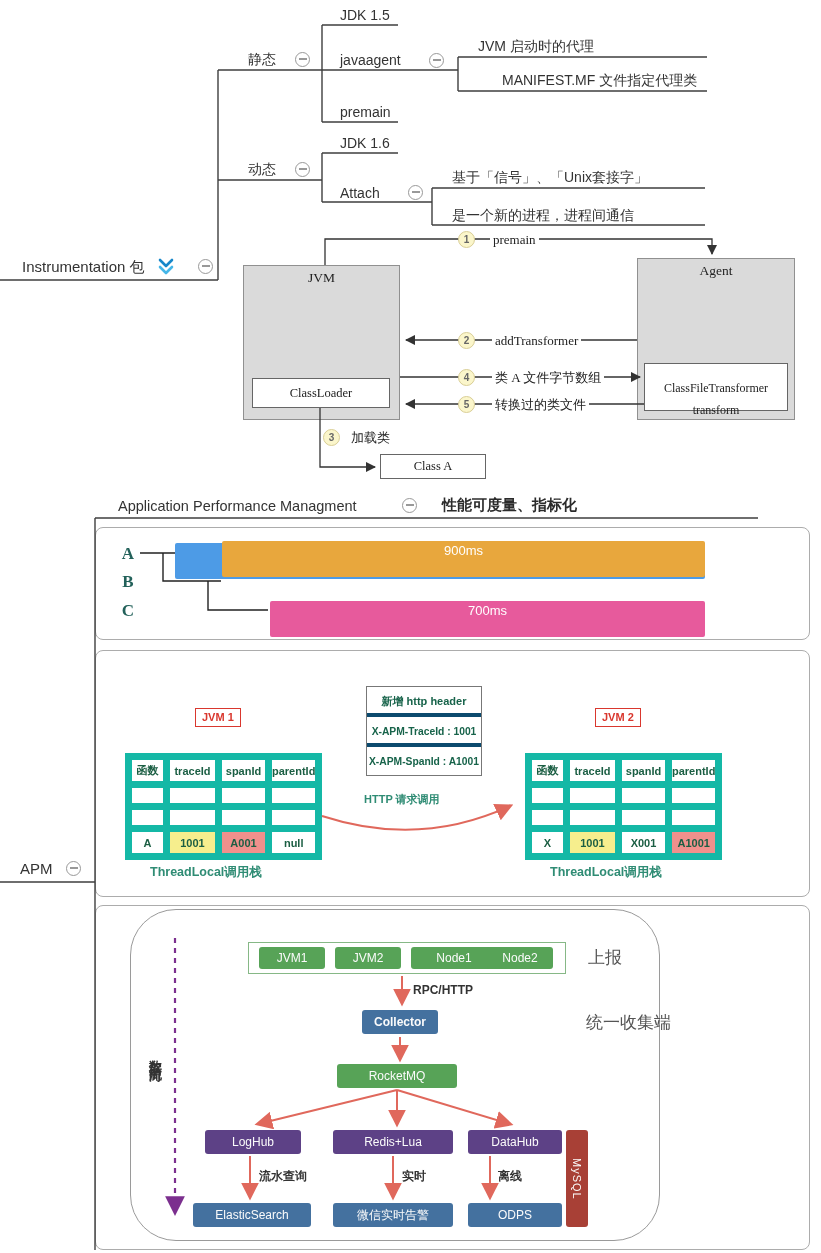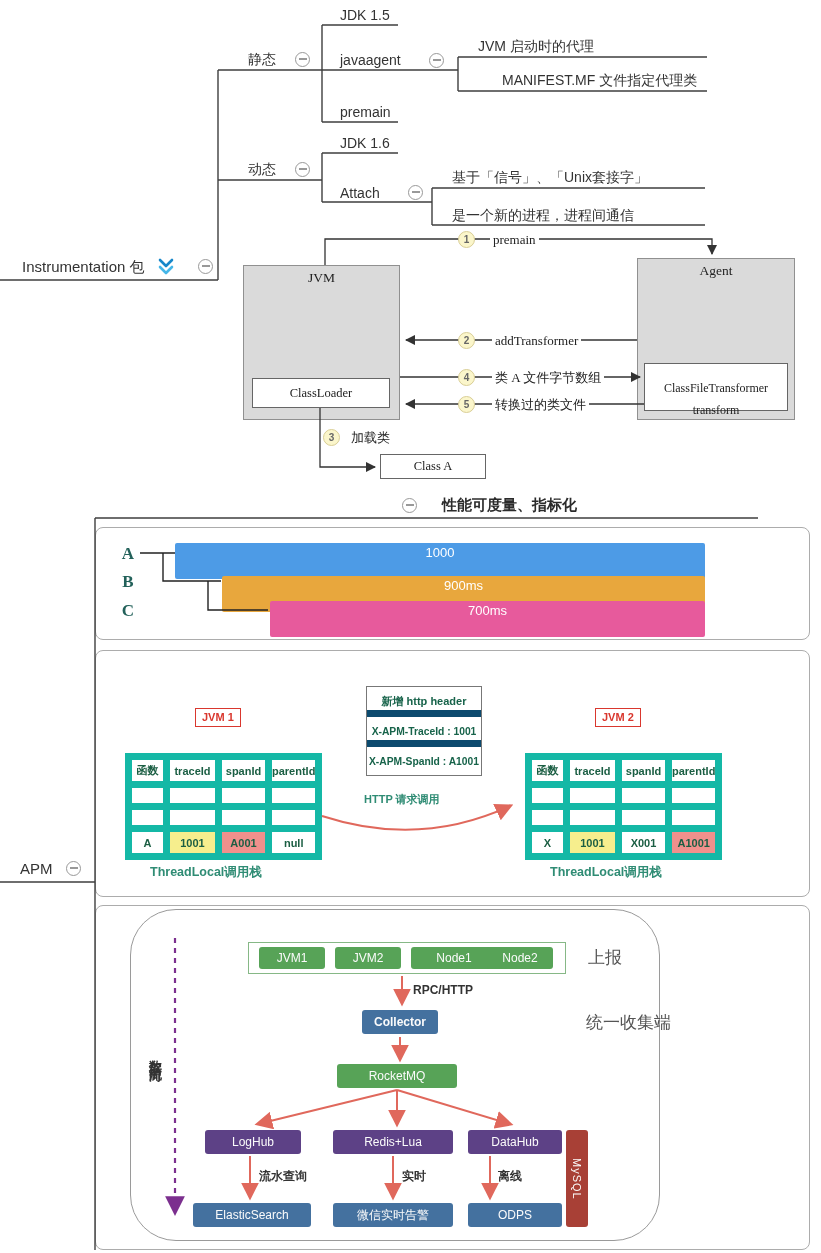--- a/index.html
+++ b/index.html
@@ -40,21 +40,21 @@
          font-weight:bold;font-size:11px;line-height:15px;padding:1px 6px;white-space:nowrap;}
   .ttable{position:absolute;z-index:3;border-collapse:collapse;table-layout:fixed;
           font-weight:bold;font-size:11px;color:#1B5E43;}
   .ttable td{border:7px solid #14b8a6;text-align:center;padding:0;overflow:hidden;}
   .cy{background:#F6EE8D;}
   .cs{background:#F0908C;}
   .cap{position:absolute;z-index:3;font-weight:bold;font-size:12.5px;color:#2F8C74;}
 
   .hbox{position:absolute;z-index:3;background:#fff;border:1px solid #777;box-sizing:border-box;}
   .hbox .row{height:30px;line-height:29px;text-align:center;font-weight:bold;color:#17634A;
-             border-bottom:7px solid #0c4a6e;box-sizing:border-box;font-size:10.3px;}
+             border-bottom:4px solid #0c4a6e;box-sizing:border-box;font-size:10.3px;}
   .hbox .row.t{font-size:11px;}
   .hbox .row:last-child{border-bottom:none;}
 
   .flowround{position:absolute;border:1.5px solid #9a9a9a;border-radius:46px;z-index:2;box-sizing:border-box;background:#fff;}
   .srcwrap{position:absolute;z-index:3;border:1px solid #86B886;box-sizing:border-box;}
   .fnode{position:absolute;z-index:3;border-radius:3px;color:#FBFBFB;font-size:12px;line-height:24px;
          text-align:center;font-weight:500;}
   .green{background:#57A357;}
   .blue{background:#44719F;}
   .purple{background:#5D4186;}
@@ -142,20 +142,21 @@
 
   <div class="mm" style="left:340px;top:184px;">Attach</div>
   <div class="collapse" style="left:408px;top:185px;"></div>
 
   <div class="mm" style="left:452px;top:168px;">基于「信号」、「Unix套接字」</div>
   <div class="mm" style="left:452px;top:206px;">是一个新的进程，进程间通信</div>
 
   <div class="mm root" style="left:20px;top:860px;">APM</div>
   <div class="collapse" style="left:66px;top:861px;"></div>
 
+  <div class="mm" style="left:118px;top:497px;font-size:14.5px;">Application Performance Managment</div>
   <div class="collapse" style="left:402px;top:498px;"></div>
   <div class="mm notebold" style="left:442px;top:496px;">性能可度量、指标化</div>
 
   <div class="gbox" style="left:243px;top:265px;width:157px;height:155px;"></div>
   <div class="gcap" style="left:243px;top:270px;width:157px;">JVM</div>
   <div class="wbox" style="left:252px;top:378px;width:138px;height:30px;line-height:28px;font-size:12.5px;">ClassLoader</div>
 
   <div class="gbox" style="left:637px;top:258px;width:158px;height:162px;"></div>
   <div class="gcap" style="left:637px;top:263px;width:158px;">Agent</div>
   <div class="wbox" style="left:644px;top:363px;width:144px;height:48px;font-size:12px;">
@@ -178,21 +179,21 @@
   <div class="linelabel" style="left:492px;top:396px;">转换过的类文件</div>
 
   <div class="stepnum" style="left:323px;top:429px;">3</div>
   <div class="linelabel" style="left:348px;top:429px;">加载类</div>
 
   <div class="nodebox" style="left:95px;top:527px;width:715px;height:113px;"></div>
   <div class="cat" style="left:118px;top:544px;">A</div>
   <div class="cat" style="left:118px;top:572px;">B</div>
   <div class="cat" style="left:118px;top:601px;">C</div>
   <div class="bar" style="left:175px;top:543px;width:530px;background:#4D9BE6;">1000</div>
-  <div class="bar" style="left:222px;top:576px;width:483px;background:#E8A73D;">900ms</div>
+  <div class="bar" style="left:222px;top:541px;width:483px;background:#E8A73D;">900ms</div>
   <div class="bar" style="left:270px;top:601px;width:435px;background:#E75A9C;">700ms</div>
 
   <div class="nodebox" style="left:95px;top:650px;width:715px;height:247px;"></div>
 
   <div class="badge" style="left:195px;top:708px;">JVM 1</div>
   <table class="ttable" style="left:125px;top:753px;">
     <colgroup>
         <col style="width:38px">
         <col style="width:52px">
         <col style="width:50px">

